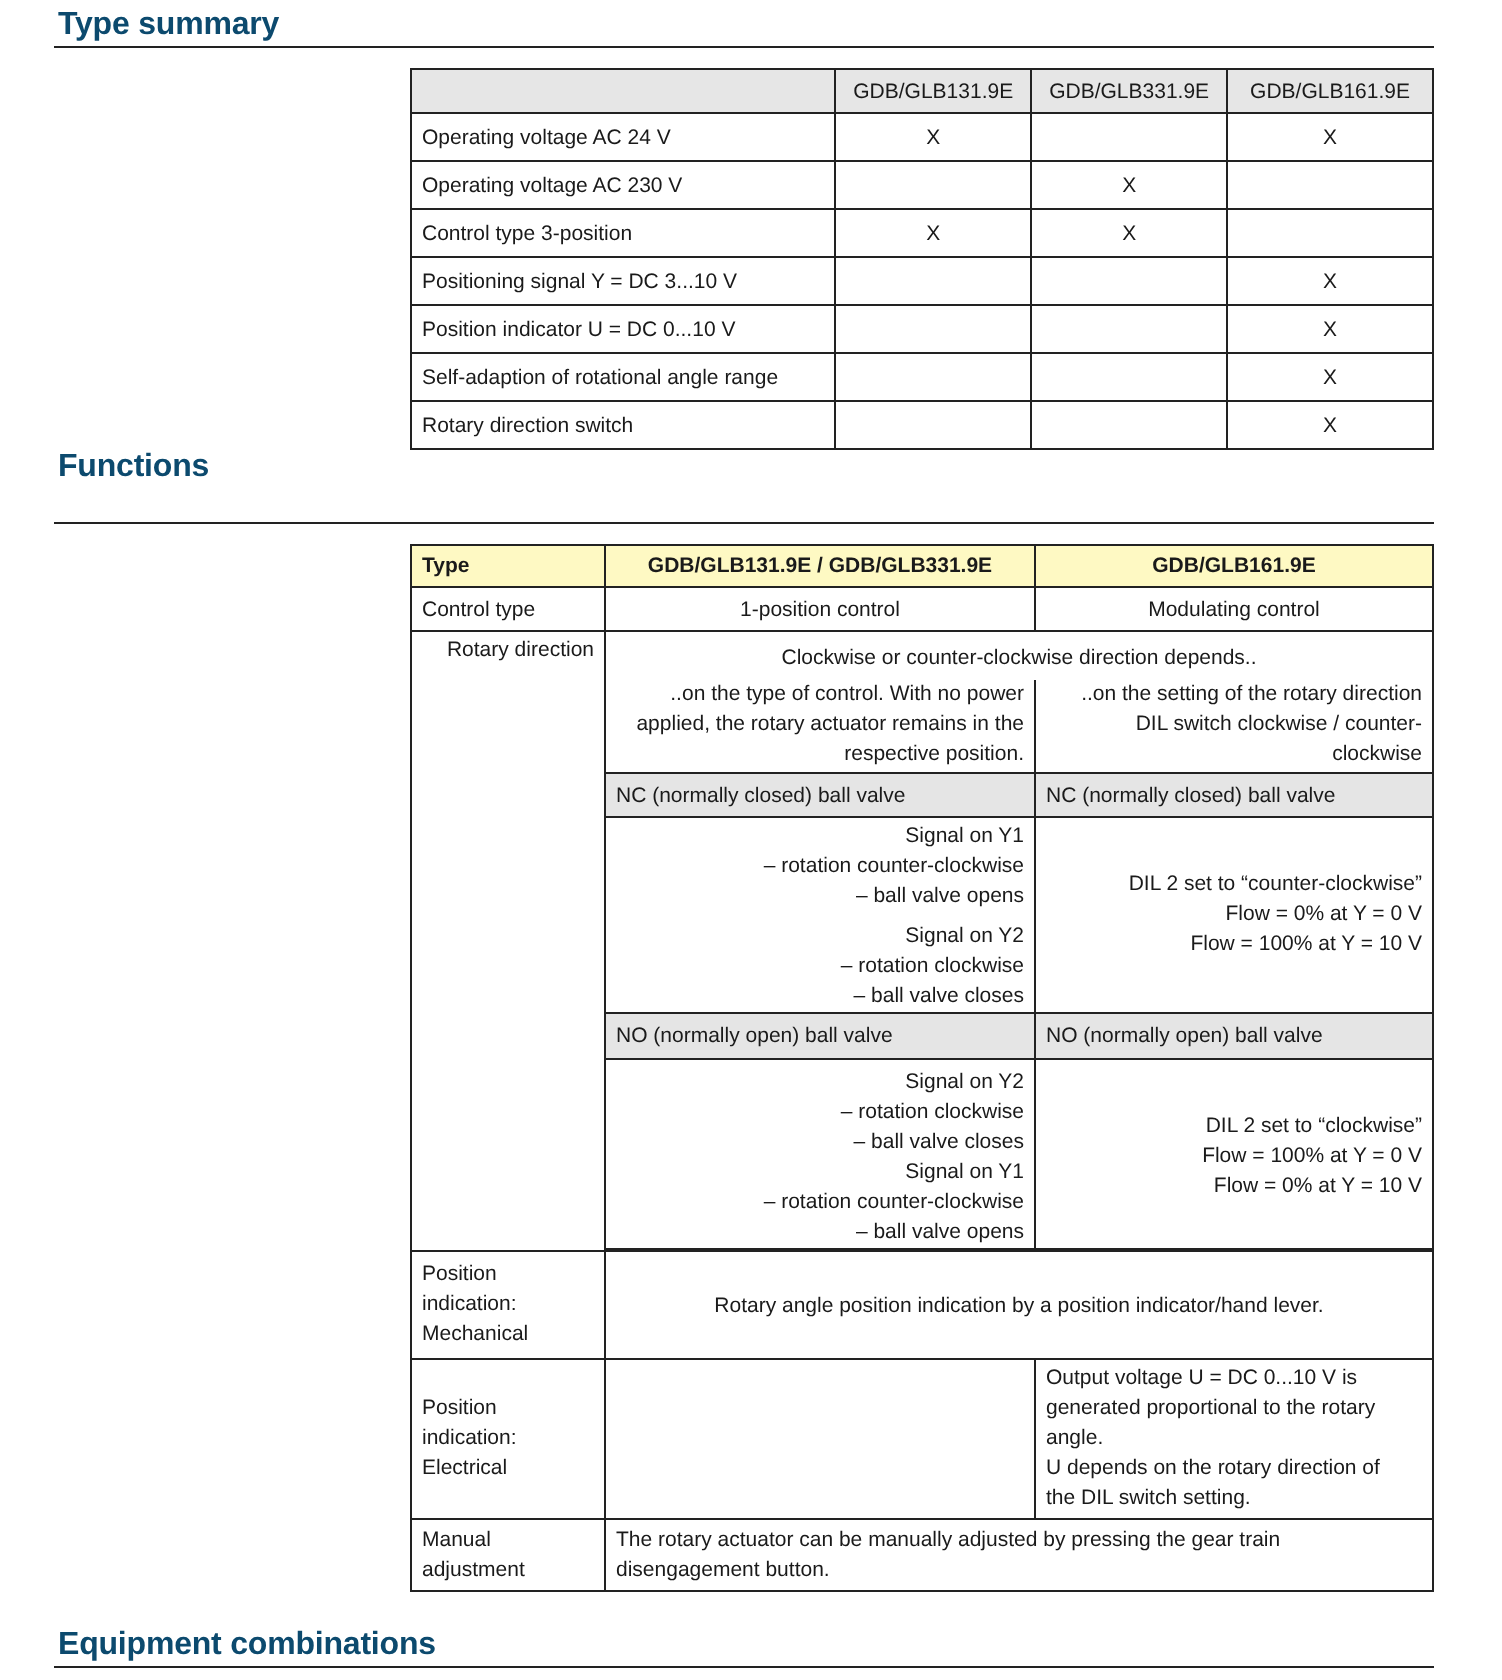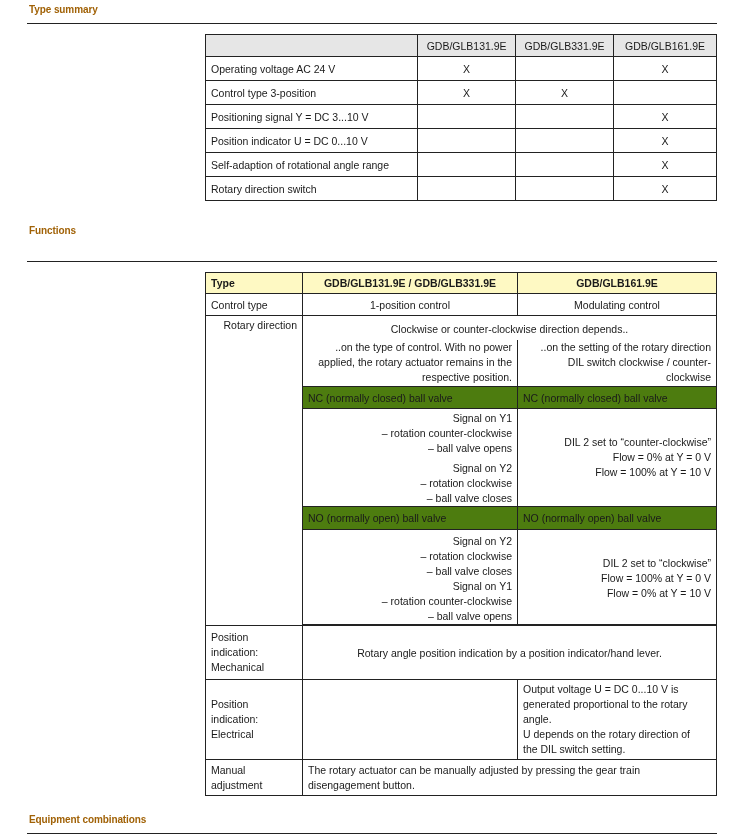--- a/index.html
+++ b/index.html
@@ -1,39 +1,39 @@
 <!DOCTYPE html>
 <html><head>
 <meta charset="utf-8">
 <style>
   html, body { margin:0; padding:0; background:#ffffff; }
   body { width:751px; height:840px; position:relative; overflow:hidden;
          font-family:"Liberation Sans", sans-serif; color:#111; }
-  .heading { position:absolute; left:29px; font-size:10px; font-weight:bold; color:#a16207;
+  .heading { position:absolute; left:29px; font-size:16px; font-weight:bold; color:#0c4a6e;
              font-family:"Liberation Sans", sans-serif; letter-spacing:-0.1px; }
   .rule { position:absolute; left:27px; width:690px; height:0; border-top:1px solid #222; }
   table { position:absolute; border-collapse:collapse; font-size:10.5px; color:#1a1a1a; }
   td, th { border:1px solid #222; padding:0 5px; font-weight:normal; vertical-align:middle; }
   .t1 { left:205px; top:34px; width:512px; }
   .t1 th { background:#e6e6e6; height:21px; text-align:center; }
   .t1 td { height:23px; }
   .t1 td.x { text-align:center; }
   .t1 .c0 { width:202px; }
   .t1 .c1 { width:87px; }
   .t1 .c2 { width:87px; }
   .t1 .c3 { width:92px; }
   .t2 { left:205px; top:272px; width:512px; }
   .t2 th { background:#fef9c3; height:20px; text-align:center; font-weight:bold; }
   .t2 th.left { text-align:left; }
   .t2 td { vertical-align:middle; }
   .t2 .c0 { width:86px; }
   .t2 .c1 { width:204px; }
   .t2 .c2 { width:188px; }
   .center { text-align:center; }
-  .grey { background:#4d7c0f;margin-top:33px; }
+  .grey { background:#e5e5e5;margin-top:33px; }
   .top { vertical-align:top !important;text-align:right; }
   .ln { display:block; line-height:15px; }
   .gap { display:block; height:5px; }
   .nob { border-bottom:none !important; }
   .not { border-top:none !important; }
 </style>
 </head>
 <body>
 
 <div class="heading" style="top:4px;">Type summary</div>
@@ -45,20 +45,26 @@
     <th class="c0"></th>
     <th class="c1">GDB/GLB131.9E</th>
     <th class="c2">GDB/GLB331.9E</th>
     <th class="c3">GDB/GLB161.9E</th>
   </tr>
   <tr>
     <td>Operating voltage AC 24 V</td>
     <td class="x">X</td>
     <td class="x"></td>
     <td class="x">X</td>
+  </tr>
+  <tr>
+    <td>Operating voltage AC 230 V</td>
+    <td class="x"></td>
+    <td class="x">X</td>
+    <td class="x"></td>
   </tr>
   <tr>
     <td>Control type 3-position</td>
     <td class="x">X</td>
     <td class="x">X</td>
     <td class="x"></td>
   </tr>
   <tr>
     <td>Positioning signal Y = DC 3...10 V</td>
     <td class="x"></td>

